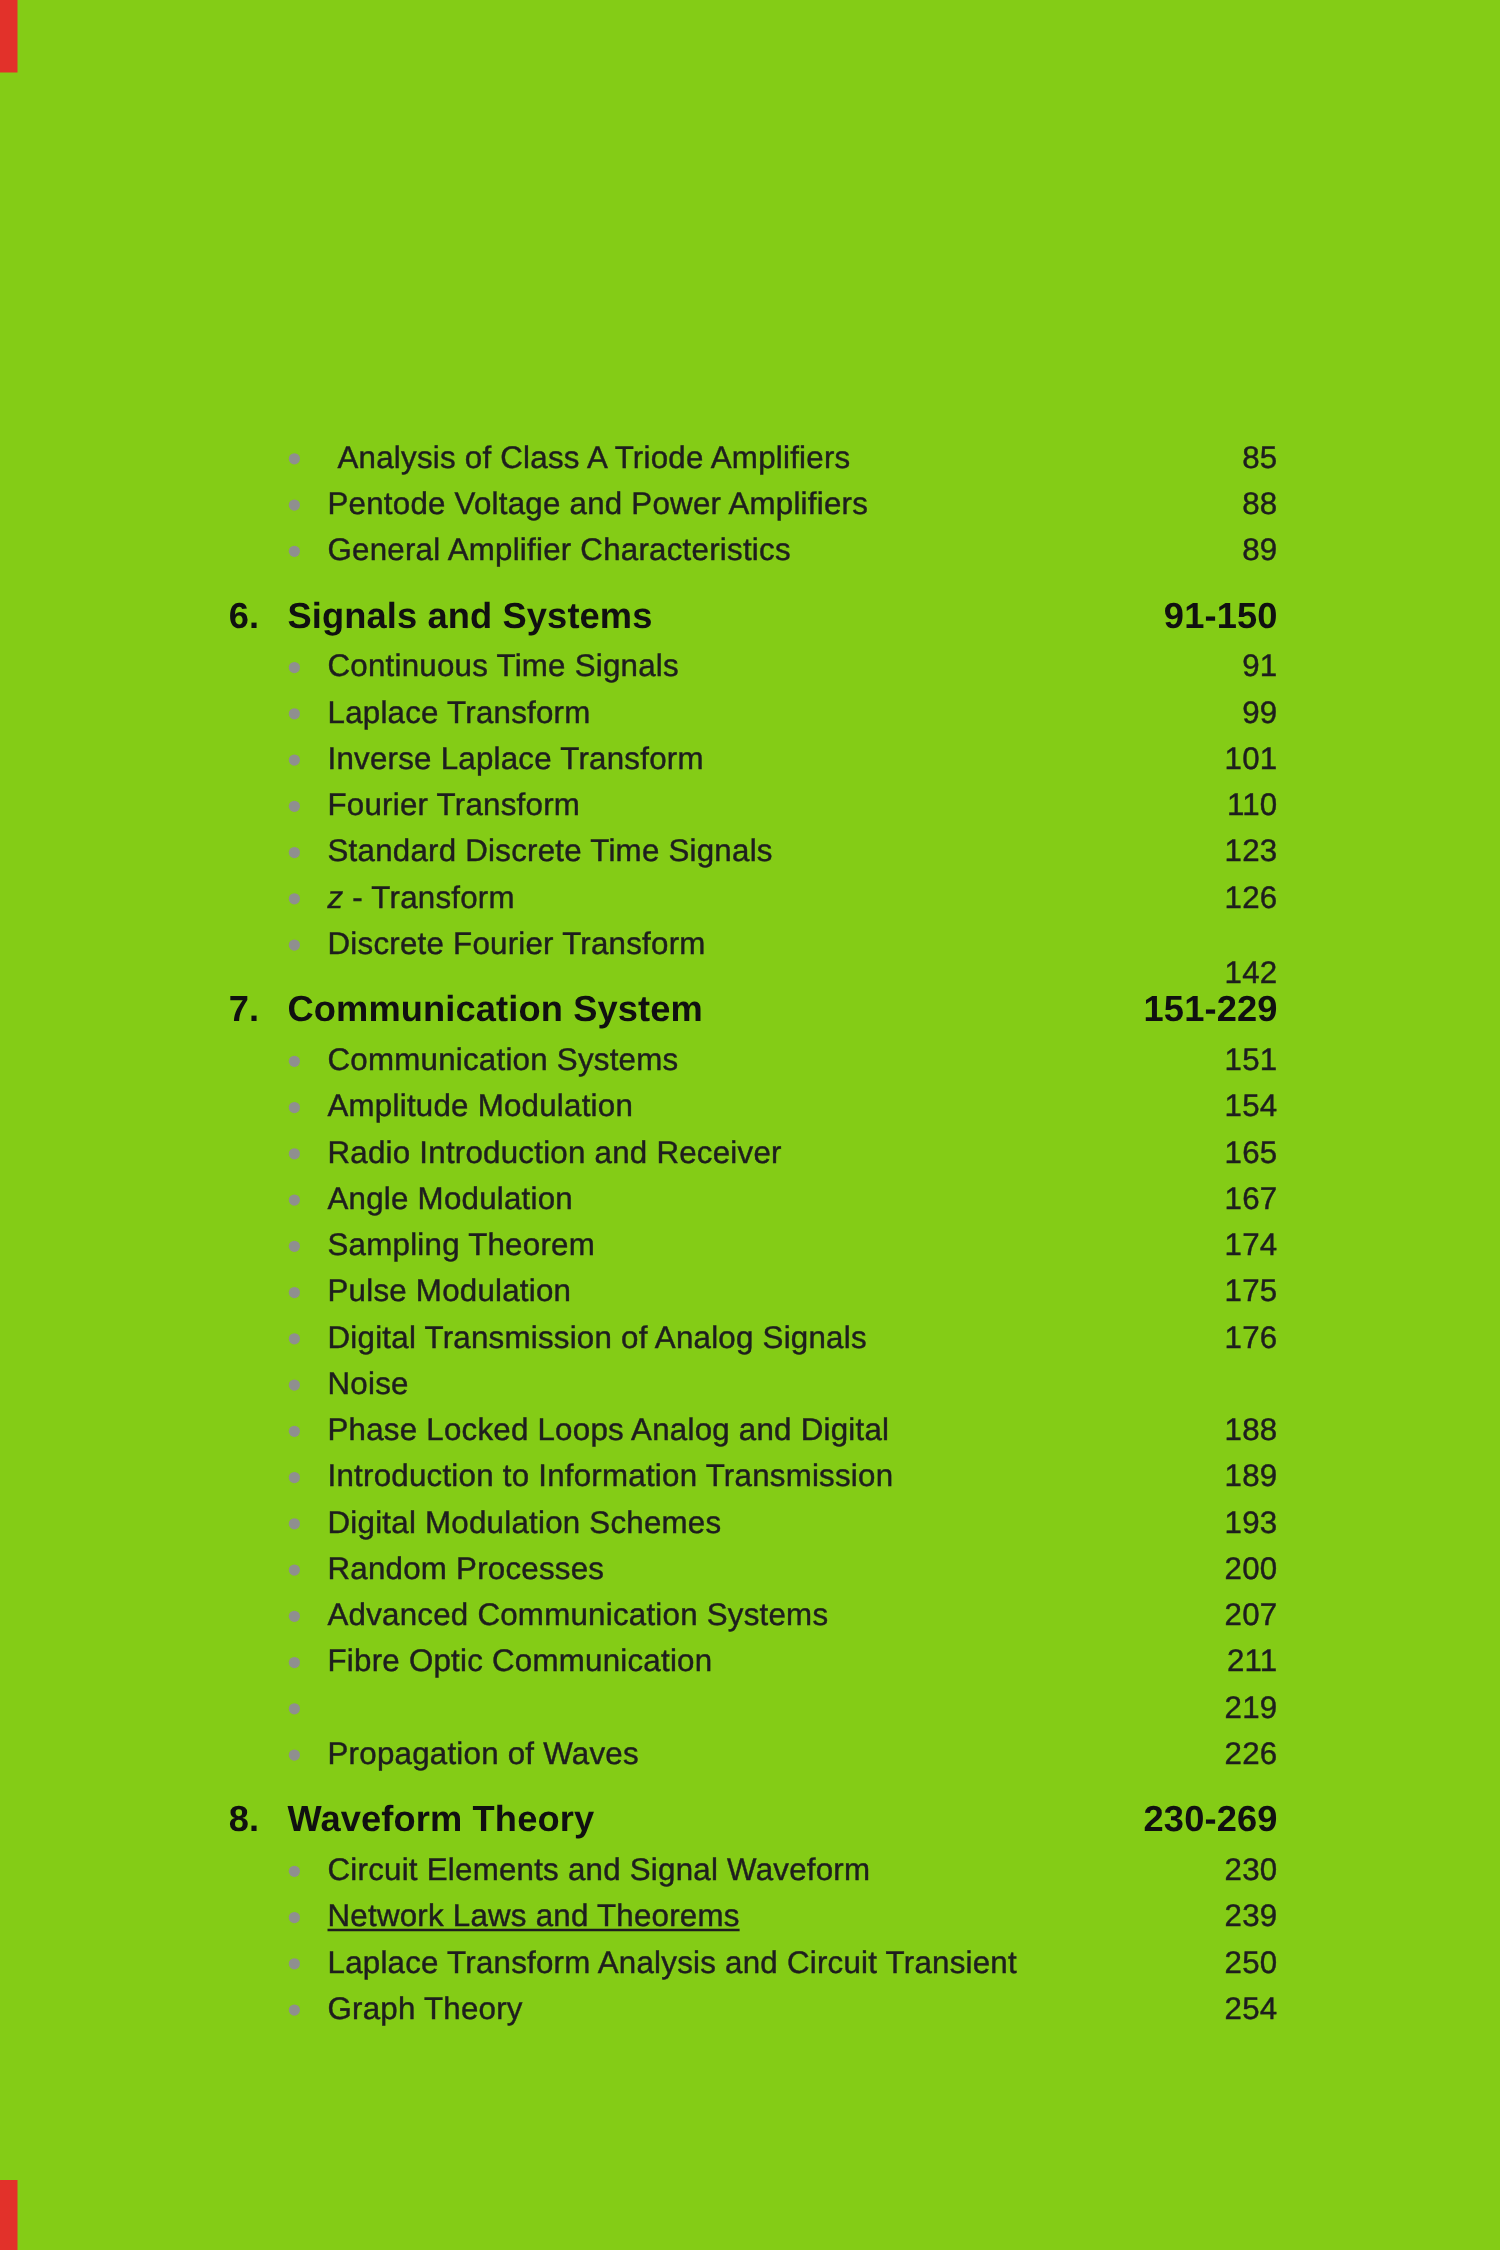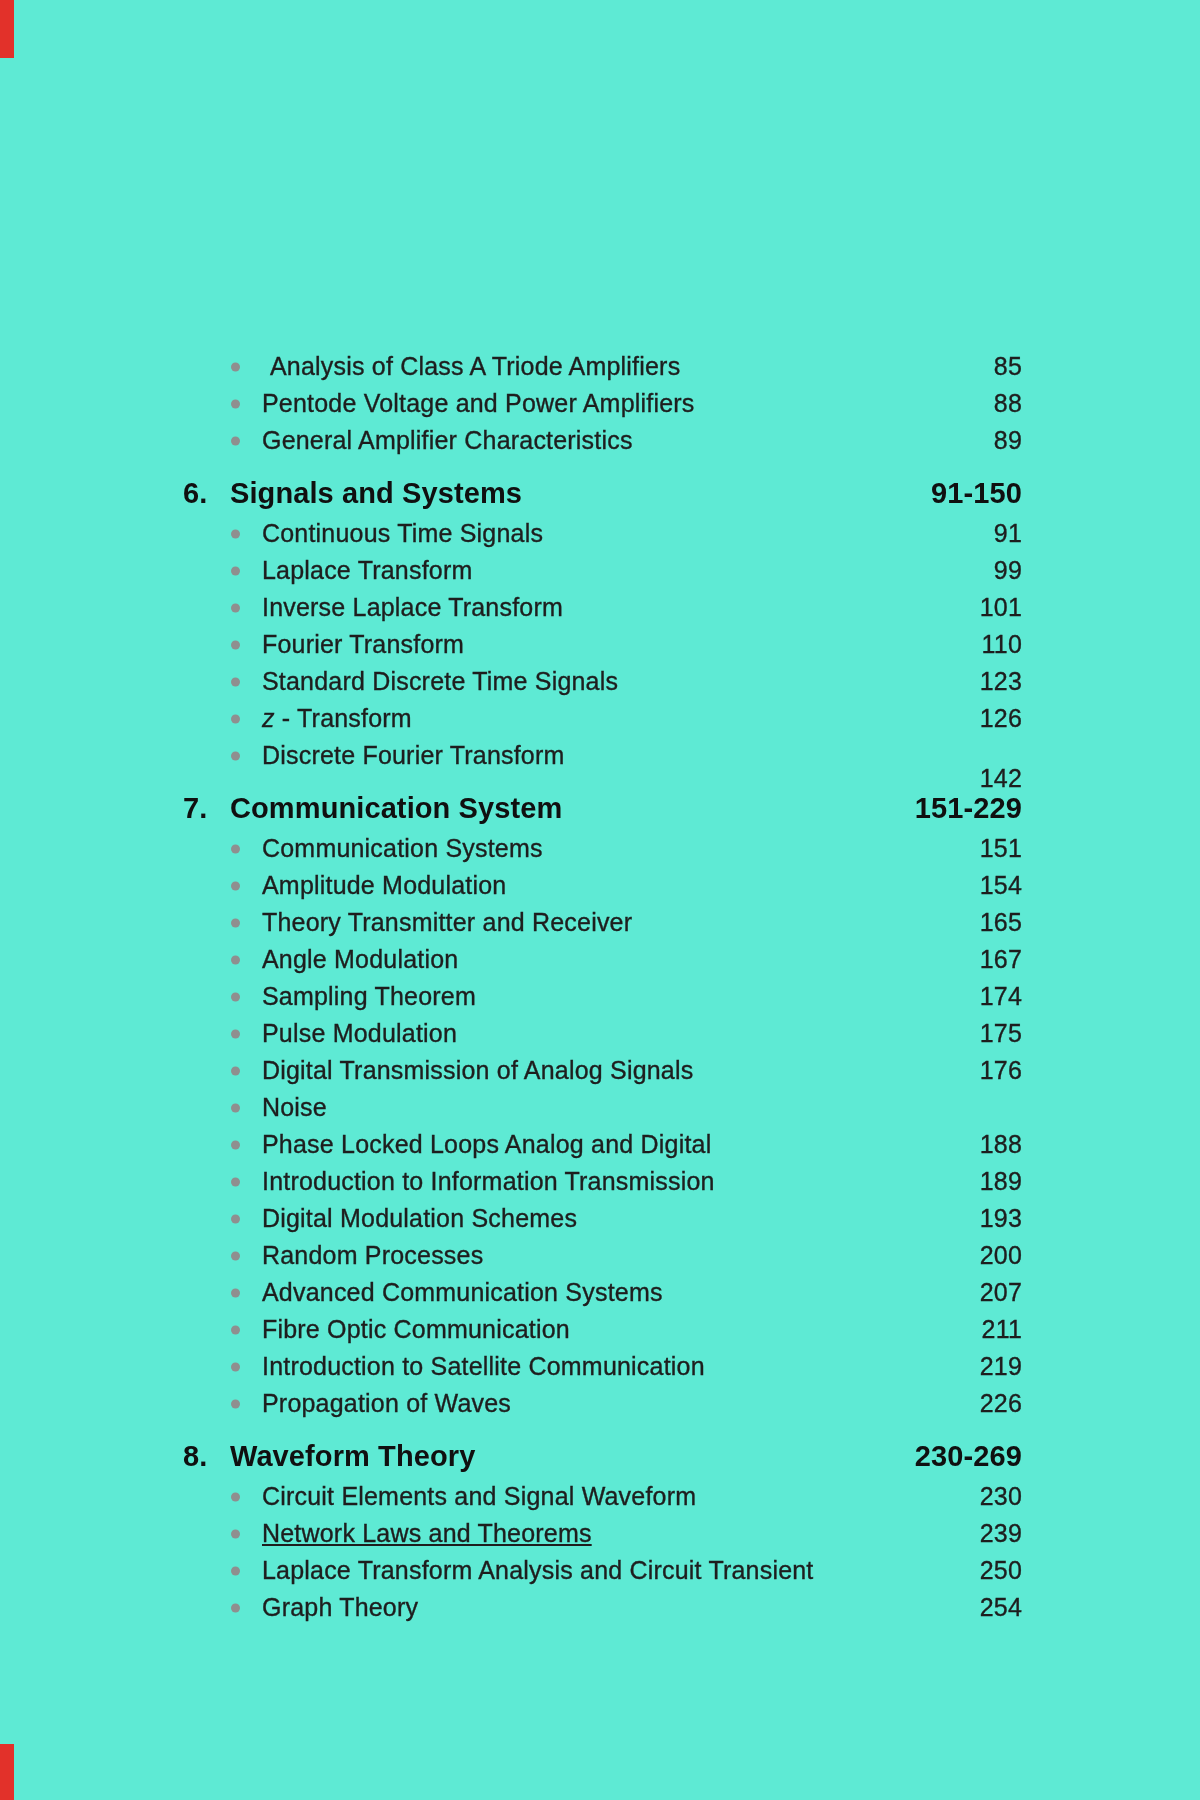--- a/index.html
+++ b/index.html
@@ -11,21 +11,21 @@
     width: 1200px;
     height: 1800px;
     position: relative;
     overflow: hidden;
     font-family: "Liberation Sans", sans-serif;
     -webkit-font-smoothing: antialiased;
   }
   .page {
     position: absolute;
     inset: 0;
-    background: #5eead4;
+    background: #84cc16;
   }
   .edge-mark {
     position: absolute;
     left: 0;
     width: 14px;
   }
   .edge-mark.top { top: 0; height: 58px; }
   .edge-mark.bottom { bottom: 0; height: 56px; }
 
   .toc {
@@ -158,21 +158,21 @@
         <span class="item-label" style="color: rgb(30, 30, 30);">Communication Systems</span>
         <span class="item-page" style="color: rgb(30, 30, 30);">151</span>
       </div>
       <div class="row-item">
         <span class="bullet" style="background: rgb(143, 143, 143);"></span>
         <span class="item-label" style="color: rgb(30, 30, 30);">Amplitude Modulation</span>
         <span class="item-page" style="color: rgb(30, 30, 30);">154</span>
       </div>
       <div class="row-item">
         <span class="bullet" style="background: rgb(143, 143, 143);"></span>
-        <span class="item-label" style="color: rgb(30, 30, 30);">Theory Transmitter and Receiver</span>
+        <span class="item-label" style="color: rgb(30, 30, 30);">Radio Introduction and Receiver</span>
         <span class="item-page" style="color: rgb(30, 30, 30);">165</span>
       </div>
       <div class="row-item">
         <span class="bullet" style="background: rgb(143, 143, 143);"></span>
         <span class="item-label" style="color: rgb(30, 30, 30);">Angle Modulation</span>
         <span class="item-page" style="color: rgb(30, 30, 30);">167</span>
       </div>
       <div class="row-item">
         <span class="bullet" style="background: rgb(143, 143, 143);"></span>
         <span class="item-label" style="color: rgb(30, 30, 30);">Sampling Theorem</span>
@@ -218,21 +218,20 @@
         <span class="item-label" style="color: rgb(30, 30, 30);">Advanced Communication Systems</span>
         <span class="item-page" style="color: rgb(30, 30, 30);">207</span>
       </div>
       <div class="row-item">
         <span class="bullet" style="background: rgb(143, 143, 143);"></span>
         <span class="item-label" style="color: rgb(30, 30, 30);">Fibre Optic Communication</span>
         <span class="item-page" style="color: rgb(30, 30, 30);">211</span>
       </div>
       <div class="row-item">
         <span class="bullet" style="background: rgb(143, 143, 143);"></span>
-        <span class="item-label" style="color: rgb(30, 30, 30);">Introduction to Satellite Communication</span>
         <span class="item-page" style="color: rgb(30, 30, 30);">219</span>
       </div>
       <div class="row-item">
         <span class="bullet" style="background: rgb(143, 143, 143);"></span>
         <span class="item-label" style="color: rgb(30, 30, 30);">Propagation of Waves</span>
         <span class="item-page" style="color: rgb(30, 30, 30);">226</span>
       </div>
       <div class="row-section" style="color: rgb(16, 16, 16);">
         <span class="sec-num">8.</span>
         <span class="sec-title">Waveform Theory</span>

